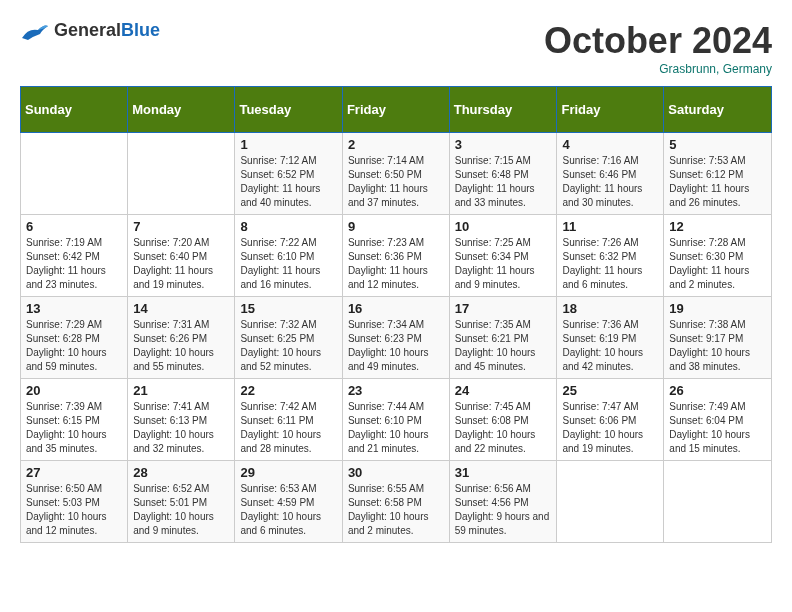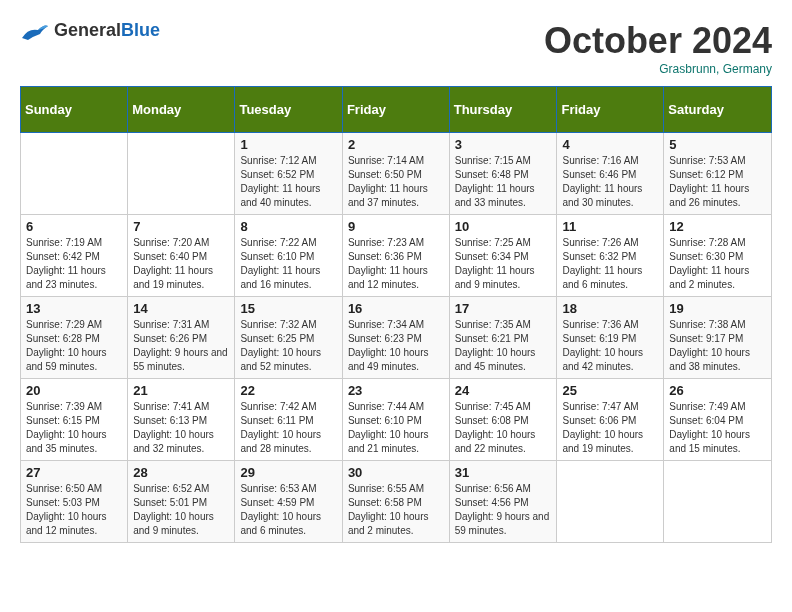--- a/index.html
+++ b/index.html
@@ -228,21 +228,21 @@
           <span>Sunrise: 7:29 AM</span><br>
           <span>Sunset: 6:28 PM</span><br>
           <span>Daylight: 10 hours and 59 minutes.</span>
         </div>
       </td>
         <td>
         <span class="day-number">14</span>
         <div class="day-info">
           <span>Sunrise: 7:31 AM</span><br>
           <span>Sunset: 6:26 PM</span><br>
-          <span>Daylight: 9 hours and 55 minutes.</span>
+          <span>Daylight: 10 hours and 55 minutes.</span>
         </div>
       </td>
         <td>
         <span class="day-number">15</span>
         <div class="day-info">
           <span>Sunrise: 7:32 AM</span><br>
           <span>Sunset: 6:25 PM</span><br>
           <span>Daylight: 10 hours and 52 minutes.</span>
         </div>
       </td>

